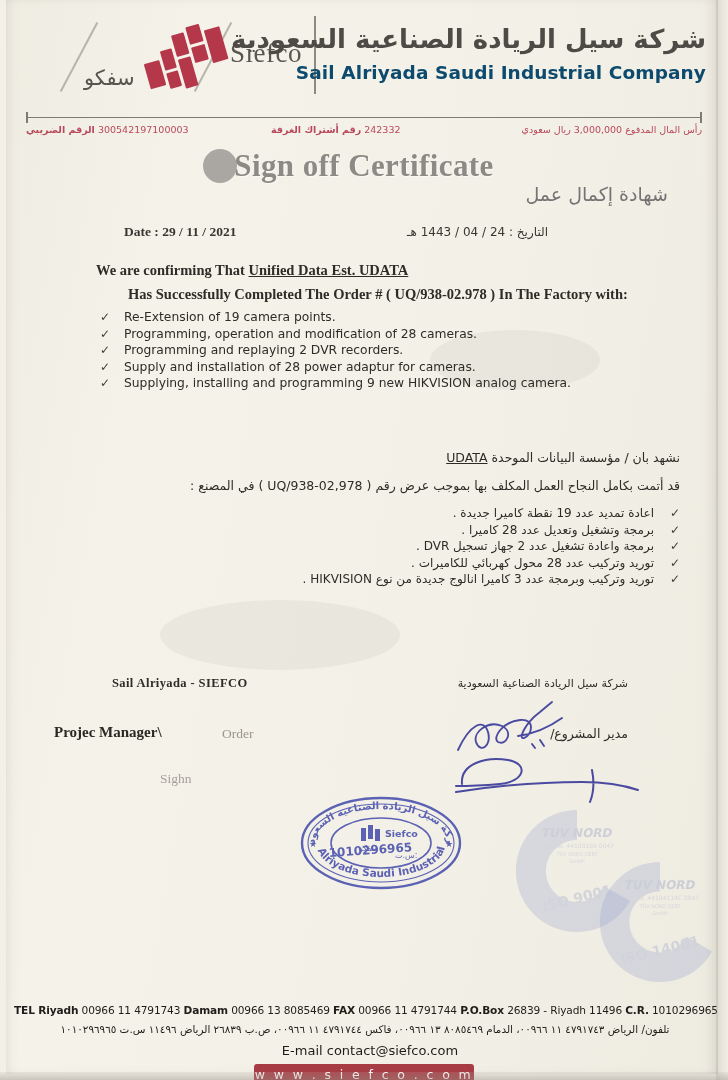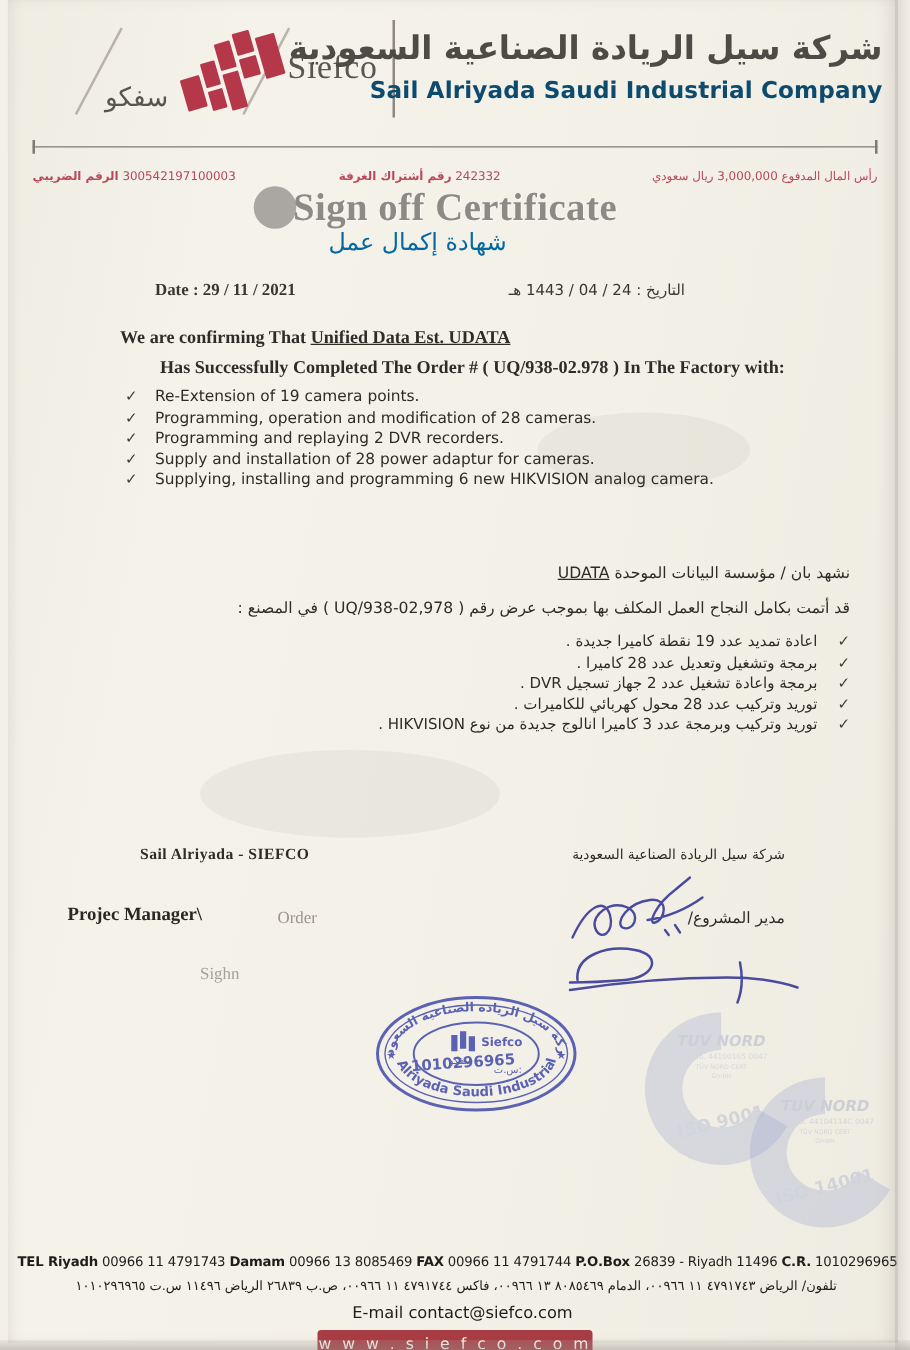--- a/index.html
+++ b/index.html
@@ -78,21 +78,21 @@
     white-space: nowrap; letter-spacing: .1px;
   }
 
   
   #rule { position: absolute; left: 26px; top: 112px; width: 676px; height: 10px; }
   #rule .bar { position: absolute; left: 0; top: 5px; width: 676px; height: 1.4px; background: #7e7a74; }
   #rule .tick { position: absolute; top: 0; width: 1.6px; height: 11px; background: #7e7a74; }
 
   #meta { position: absolute; left: 26px; top: 124px; width: 676px; height: 16px; }
   .meta-it {
-    position: absolute; top: 12px;
+    position: absolute; top: 0;
     font-family: "DejaVu Sans", sans-serif;
     font-size: 9.5px; color: #b8485a; direction: rtl; white-space: nowrap;
   }
   .meta-it b { font-weight: 700; }
   #meta-tax { left: 0; }
   #meta-room { left: 245px; }
   #meta-cap { right: 0; }
 
   
   #title-en {
@@ -103,23 +103,23 @@
     letter-spacing: .4px;
     text-shadow: 1px 1px 0 rgba(255,255,255,.55);
   }
   #title-blob {
     position: absolute; left: 203px; top: 149px;
     width: 34px; height: 34px; border-radius: 50%;
     background: #9c9994; opacity: .85;
   }
   #title-ar {
     position: absolute; left: 0; top: 183px; width: 728px;
-    text-align: center; padding-right: 60px;
-    font-family: "DejaVu Sans", sans-serif;
-    font-size: 19px; color: #0369a1; direction: rtl;
+    padding-right: 60px;
+    font-family: "DejaVu Sans", sans-serif;
+    font-size: 19px; color: #737373; direction: rtl;
   }
 
   
   #date-row { position: absolute; left: 0; top: 224px; width: 584px; height: 20px; }
   #date-en {
     position: absolute; left: 124px; top: 0;
     font-family: "Liberation Serif", serif;
     font-weight: 700; font-size: 13.5px; color: #3a3732;
   }
   #date-ar {
@@ -342,21 +342,21 @@
       <div class="en-item">
         <span class="ck">✓</span>
         <span class="tx">Programming and replaying 2 DVR recorders.</span>
       </div>
       <div class="en-item">
         <span class="ck">✓</span>
         <span class="tx">Supply and installation of 28 power adaptur for cameras.</span>
       </div>
       <div class="en-item">
         <span class="ck">✓</span>
-        <span class="tx">Supplying, installing and programming 6 new HIKVISION analog camera.</span>
+        <span class="tx">Supplying, installing and programming 9 new HIKVISION analog camera.</span>
       </div>
     </div>
   </div>
 
   <div id="body-ar">
     <div id="ar-line1">
       <span>نشهد بان / مؤسسة البيانات الموحدة </span><span class="u">UDATA</span>
     </div>
     <div id="ar-line2">قد أتمت بكامل النجاح العمل المكلف بها بموجب عرض رقم ( UQ/938-02,978 ) في المصنع :</div>
     <div id="ar-list">

